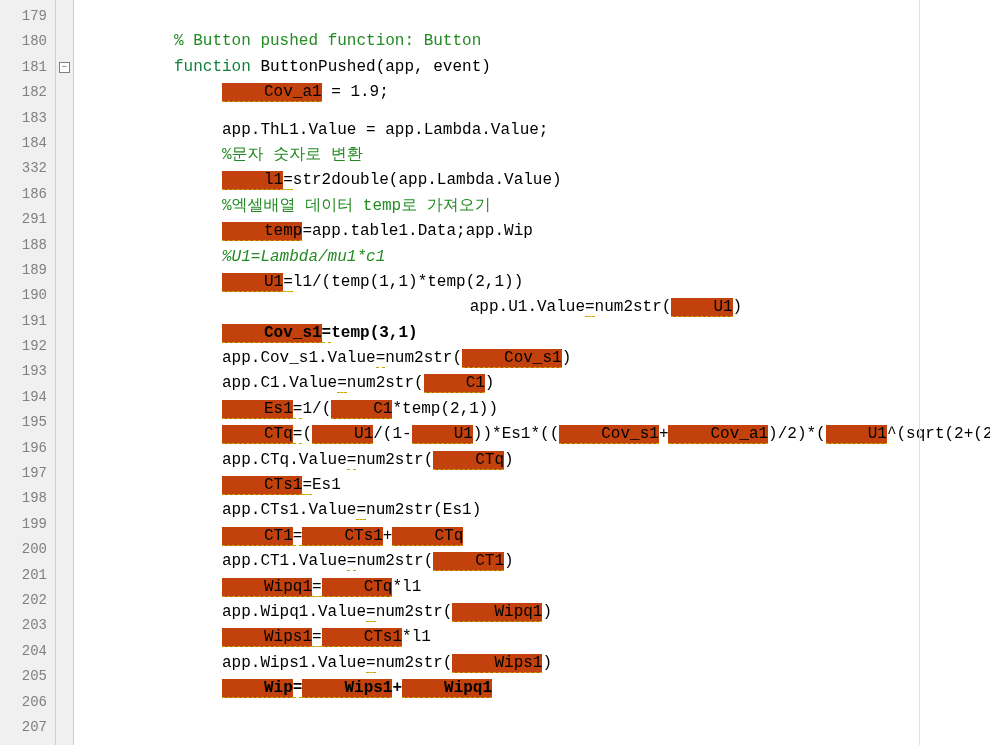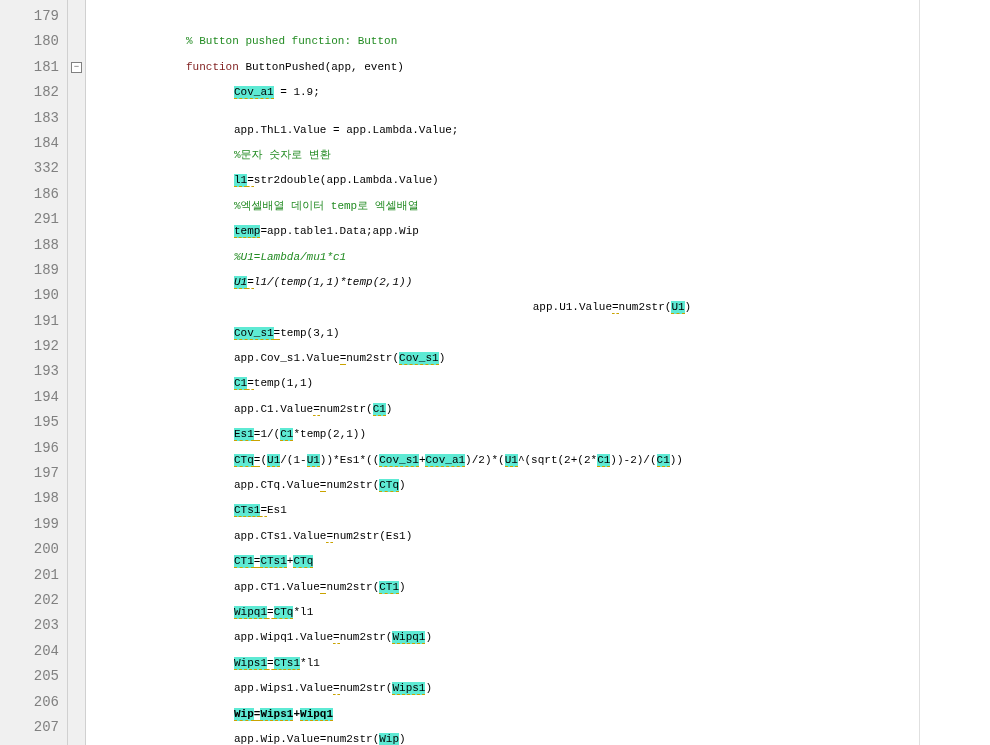--- a/index.html
+++ b/index.html
@@ -10,21 +10,21 @@
     width: 990px;
     height: 745px;
     overflow: hidden;
   }
   .editor {
     display: flex;
     width: 100%;
     height: 100%;
   }
   .gutter {
-    width: 68px;
+    width: 56px;
     background: #f0f0f0;
     border-right: 1px solid #d0d0d0;
     padding-top: 4px;
     flex-shrink: 0;
   }
   .line-num {
     height: 25.4px;
     line-height: 25.4px;
     text-align: right;
     padding-right: 8px;
@@ -69,27 +69,28 @@
     top: 0;
     right: 70px;
     width: 1px;
     height: 100%;
     background: #e0e0e0;
   }
   .code-line {
     height: 25.4px;
     line-height: 25.4px;
     white-space: pre;
-    font-size: 11px;
+    font-size: 16px;
   }
-  .kw { color: #7f1d1d; }
+  .kw { color: #15803d; }
   .cm { color: #228B22; }
   .hl {
-    background: #5eead4;
+    background: #c2410c;
     border-bottom: 1px dashed #c9a300;
+    padding-left: 42px;
   }
   .wavy {
     border-bottom: 1px dashed #c9a300;
   }
 </style>
 </head>
 <body>
 
 <div class="editor">
   <div class="gutter" id="gutter">
@@ -158,36 +159,34 @@
     </div>
   <div class="code-area" id="codearea">
     <div class="right-border"></div>
   <div class="code-line" style="padding-left: 96px;"></div>
       <div class="code-line" style="padding-left: 96px;"><span class="cm">% Button pushed function: Button</span></div>
       <div class="code-line" style="padding-left: 96px;"><span class="kw">function</span><span> </span><span>ButtonPushed(app, event)</span></div>
       <div class="code-line" style="padding-left: 144px;"><span class="hl">Cov_a1</span><span> = 1.9;</span></div>
       <div class="code-line" style="padding-left: 144px; margin-top: 12px;"><span>app.ThL1.Value = app.Lambda.Value;</span></div>
       <div class="code-line" style="padding-left: 144px;"><span class="cm">%문자 숫자로 변환</span></div>
       <div class="code-line" style="padding-left: 144px;"><span class="hl">l1</span><span class="wavy">=</span><span>str2double(app.Lambda.Value)</span></div>
-      <div class="code-line" style="padding-left: 144px;"><span class="cm">%엑셀배열 데이터 </span><span class="cm">temp</span><span class="cm">로 엑셀배열</span></div>
+      <div class="code-line" style="padding-left: 144px;"><span class="cm">%엑셀배열 데이터 </span><span class="cm">temp</span><span class="cm">로 가져오기</span></div>
       <div class="code-line" style="padding-left: 144px;"><span class="hl">temp</span><span>=app.table1.Data;app.Wip</span></div>
       <div class="code-line" style="padding-left: 144px; font-style: italic;"><span class="cm">%U1=Lambda/mu1*c1</span></div>
-      <div class="code-line" style="padding-left: 144px; font-style: italic;"><span class="hl">U1</span><span class="wavy">=</span><span>l1/(temp(1,1)*temp(2,1))</span></div>
+      <div class="code-line" style="padding-left: 144px;"><span class="hl">U1</span><span class="wavy">=</span><span>l1/(temp(1,1)*temp(2,1))</span></div>
       <div class="code-line" style="padding-left: 144px; text-align: center;"><span>app.U1.Value</span><span class="wavy">=</span><span>num2str(</span><span class="hl">U1</span><span>)</span></div>
-      <div class="code-line" style="padding-left: 144px;"><span class="hl">Cov_s1</span><span class="wavy">=</span><span>temp(3,1)</span></div>
+      <div class="code-line" style="padding-left: 144px; font-weight: bold;"><span class="hl">Cov_s1</span><span class="wavy">=</span><span>temp(3,1)</span></div>
       <div class="code-line" style="padding-left: 144px;"><span>app.Cov_s1.Value</span><span class="wavy">=</span><span>num2str(</span><span class="hl">Cov_s1</span><span>)</span></div>
-      <div class="code-line" style="padding-left: 144px;"><span class="hl">C1</span><span class="wavy">=</span><span>temp(1,1)</span></div>
       <div class="code-line" style="padding-left: 144px;"><span>app.C1.Value</span><span class="wavy">=</span><span>num2str(</span><span class="hl">C1</span><span>)</span></div>
       <div class="code-line" style="padding-left: 144px;"><span class="hl">Es1</span><span class="wavy">=</span><span>1/(</span><span class="hl">C1</span><span>*temp(2,1))</span></div>
       <div class="code-line" style="padding-left: 144px;"><span class="hl">CTq</span><span class="wavy">=</span><span>(</span><span class="hl">U1</span><span>/(1-</span><span class="hl">U1</span><span>))*Es1*((</span><span class="hl">Cov_s1</span><span>+</span><span class="hl">Cov_a1</span><span>)/2)*(</span><span class="hl">U1</span><span>^(sqrt(2+(2*</span><span class="hl">C1</span><span>))-2)/(</span><span class="hl">C1</span><span>))</span></div>
       <div class="code-line" style="padding-left: 144px;"><span>app.CTq.Value</span><span class="wavy">=</span><span>num2str(</span><span class="hl">CTq</span><span>)</span></div>
       <div class="code-line" style="padding-left: 144px;"><span class="hl">CTs1</span><span class="wavy">=</span><span>Es1</span></div>
       <div class="code-line" style="padding-left: 144px;"><span>app.CTs1.Value</span><span class="wavy">=</span><span>num2str(Es1)</span></div>
       <div class="code-line" style="padding-left: 144px;"><span class="hl">CT1</span><span class="wavy">=</span><span class="hl">CTs1</span><span>+</span><span class="hl">CTq</span></div>
       <div class="code-line" style="padding-left: 144px;"><span>app.CT1.Value</span><span class="wavy">=</span><span>num2str(</span><span class="hl">CT1</span><span>)</span></div>
       <div class="code-line" style="padding-left: 144px;"><span class="hl">Wipq1</span><span class="wavy">=</span><span class="hl">CTq</span><span>*l1</span></div>
       <div class="code-line" style="padding-left: 144px;"><span>app.Wipq1.Value</span><span class="wavy">=</span><span>num2str(</span><span class="hl">Wipq1</span><span>)</span></div>
       <div class="code-line" style="padding-left: 144px;"><span class="hl">Wips1</span><span class="wavy">=</span><span class="hl">CTs1</span><span>*l1</span></div>
       <div class="code-line" style="padding-left: 144px;"><span>app.Wips1.Value</span><span class="wavy">=</span><span>num2str(</span><span class="hl">Wips1</span><span>)</span></div>
       <div class="code-line" style="padding-left: 144px; font-weight: bold;"><span class="hl">Wip</span><span class="wavy">=</span><span class="hl">Wips1</span><span>+</span><span class="hl">Wipq1</span></div>
-      <div class="code-line" style="padding-left: 144px;"><span>app.Wip.Value</span><span class="wavy">=</span><span>num2str(</span><span class="hl">Wip</span><span>)</span></div>
     </div>
 </div>
 
 </body></html>

